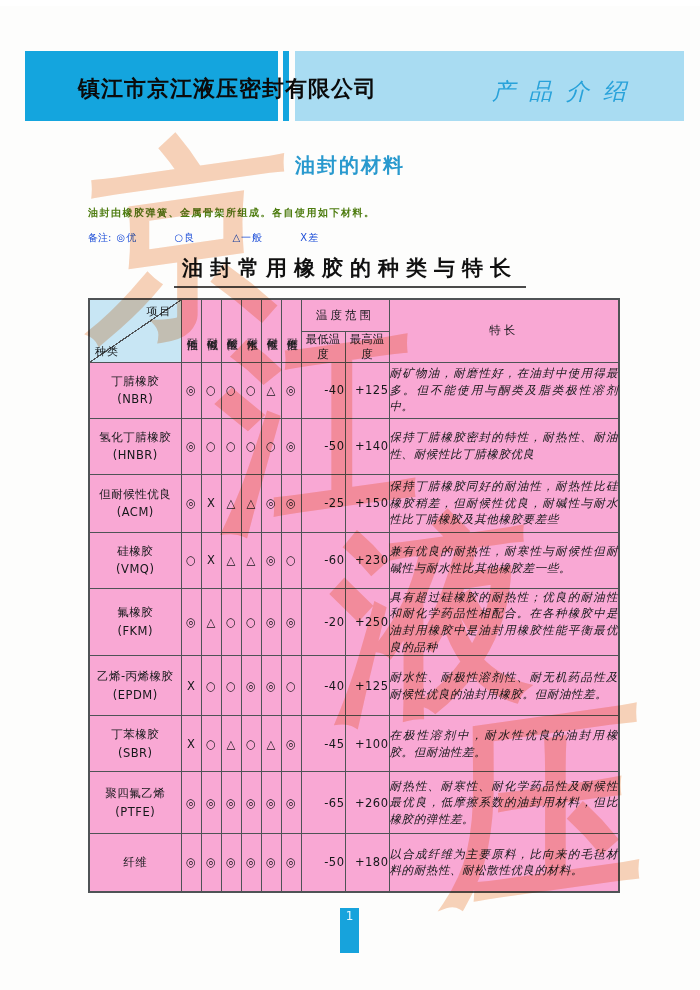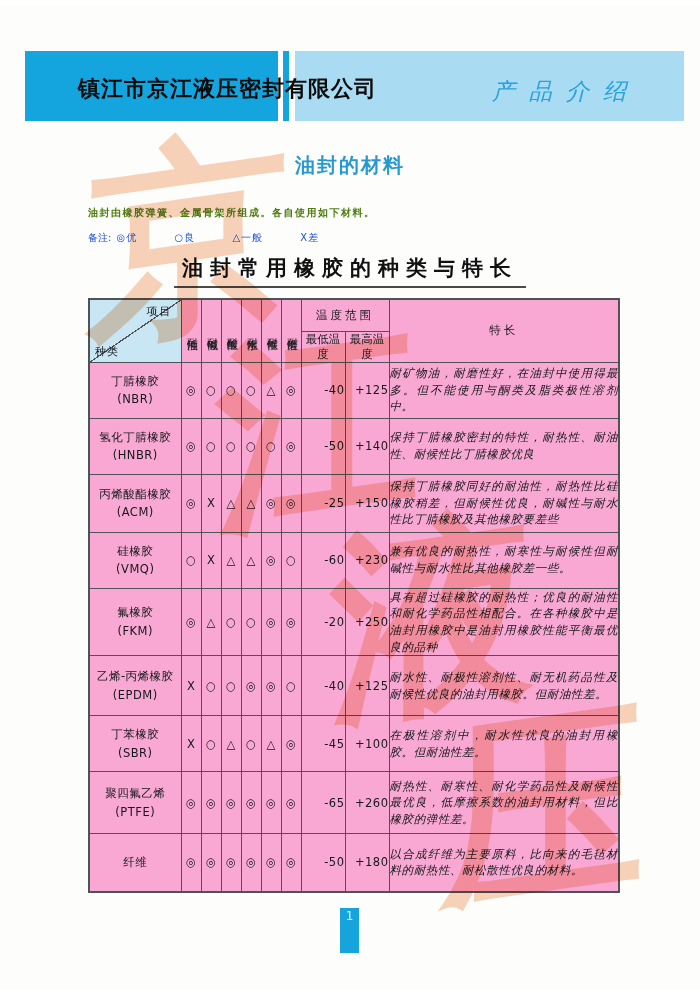--- a/index.html
+++ b/index.html
@@ -165,21 +165,21 @@
       <td class="sym">○</td>
       <td class="sym">○</td>
       <td class="sym">◎</td>
       <td class="temp">-50</td>
       <td class="temp">+140</td>
       <td class="feat">保持丁腈橡胶密封的特性，耐热性、耐油性、耐候性比丁腈橡胶优良</td>
     </tr>
 
     <tr style="height:58px">
       <td class="name">
-        <div>丙烯酸酯橡胶</div>
+        <div>但耐候性优良</div>
         <div>(ACM)</div>
       </td>
       <td class="sym">◎</td>
       <td class="sym">X</td>
       <td class="sym">△</td>
       <td class="sym">△</td>
       <td class="sym">◎</td>
       <td class="sym">◎</td>
       <td class="temp">-25</td>
       <td class="temp">+150</td>

